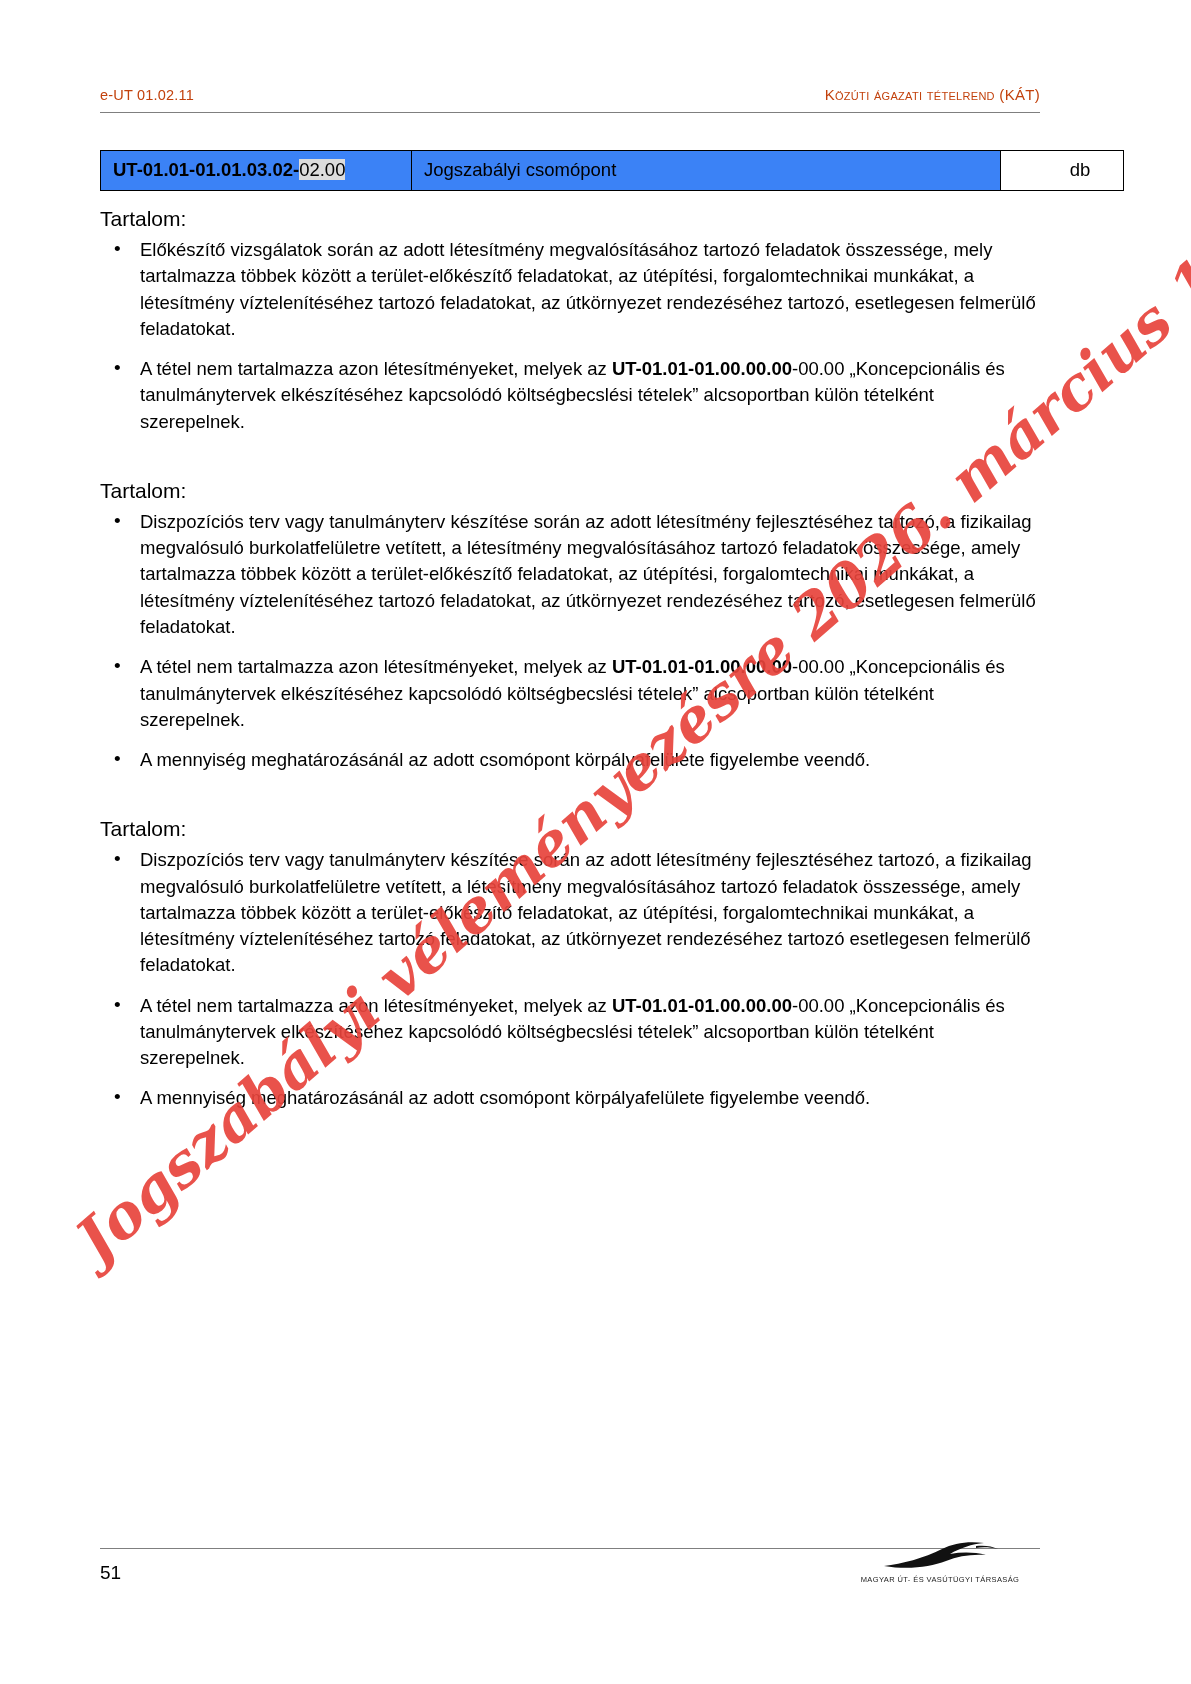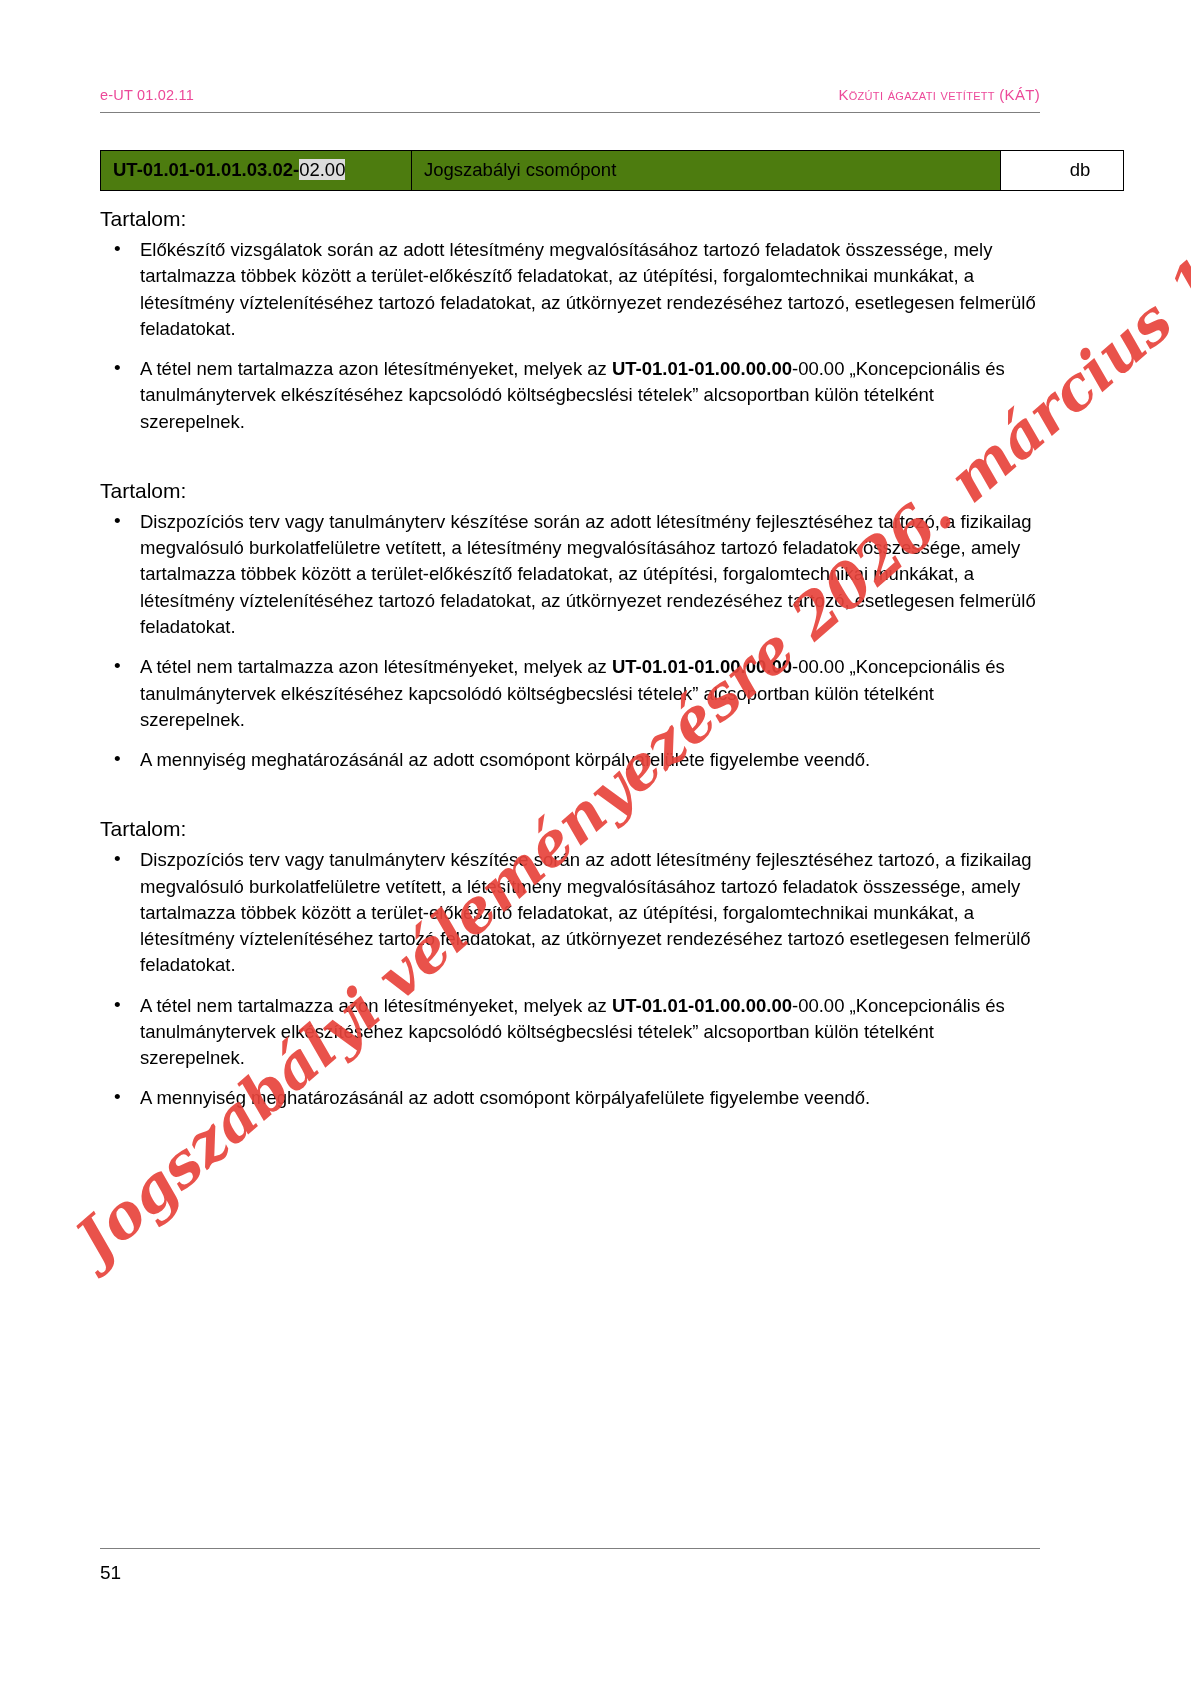--- a/index.html
+++ b/index.html
@@ -31,21 +31,21 @@
   .page-header {
     position: absolute;
     left: 0;
     top: 86px;
     width: 940px;
     display: flex;
     justify-content: space-between;
     align-items: flex-end;
     font-size: 14.5px;
     letter-spacing: 0.2px;
-    color: #ec4899;
+    color: #c2410c;
   }
   .page-header .right {
     font-variant: small-caps;
     font-size: 15px;
     letter-spacing: 0.3px;
   }
   .header-rule {
     position: absolute;
     left: 0;
     top: 112px;
@@ -81,21 +81,21 @@
     font-size: 18px;
   }
   td.code-cell .bold { font-weight: bold; }
   td.name-cell { width: 566px; }
   td.unit-cell {
     width: 66px;
     text-align: center;
     white-space: nowrap;
   }
   .hl { background: #dcdcdc; }
-  .tinted td { background: #4d7c0f; }
+  .tinted td { background: #3b82f6; }
   .tinted td.unit-cell { background: #ffffff; padding-left: 46px; }
 
   .tartalom {
     margin: 16px 0 6px 0;
     font-size: 21px;
   }
 
   ul.bullets {
     list-style: none;
     margin: 0;
@@ -178,21 +178,21 @@
 </style>
 </head>
 <body>
 
 <div class="page">
 
   <div class="content">
 
     <div class="page-header">
       <div class="left">e-UT 01.02.11</div>
-      <div class="right">Közúti ágazati vetített (KÁT)</div>
+      <div class="right">Közúti ágazati tételrend (KÁT)</div>
     </div>
     <div class="header-rule"></div>
 
     <div class="blocks">
 
       <div class="item-block">
         <table class="item-head tinted">
           <tbody>
               <tr>
             <td class="code-cell"><span class="bold">UT-01.01-01.01.03.02-</span><span class="hl">02.00</span></td>
@@ -223,20 +223,27 @@
           <li><span>Diszpozíciós terv vagy tanulmányterv készítése során az adott létesítmény fejlesztéséhez tartozó, a fizikailag megvalósuló burkolatfelületre vetített, a létesítmény megvalósításához tartozó feladatok összessége, amely tartalmazza többek között a terület-előkészítő feladatokat, az útépítési, forgalomtechnikai munkákat, a létesítmény víztelenítéséhez tartozó feladatokat, az útkörnyezet rendezéséhez tartozó esetlegesen felmerülő feladatokat.</span></li>
           <li><span>A tétel nem tartalmazza azon létesítményeket, melyek az </span><span class="b">UT-01.01-01.00.00.00</span><span>-00.00 „Koncepcionális és tanulmánytervek elkészítéséhez kapcsolódó költségbecslési tételek” alcsoportban külön tételként szerepelnek.</span></li>
           <li><span>A mennyiség meghatározásánál az adott csomópont körpályafelülete figyelembe veendő.</span></li>
         </ul>
       </div>
 
     </div>
 
     <div class="footer-rule"></div>
     <div class="page-number">51</div>
+    <div class="logo">
+      <svg width="120" height="34" viewBox="0 0 120 34" aria-hidden="true">
+        <path d="M4 26 C22 24 44 18 62 9 C74 3 88 1 104 3 C92 4 80 8 70 14 C82 12 94 12 106 15 C92 14 78 16 66 21 C50 27 28 30 4 26 Z" fill="#111111"></path>
+        <path d="M96 6 C104 5 112 6 118 9 C110 7 102 7 96 8 Z" fill="#111111"></path>
+      </svg>
+      <div class="logo-text">MAGYAR ÚT- ÉS VASÚTÜGYI TÁRSASÁG</div>
+    </div>
 
   </div>
 
   <div class="watermark">
     <div class="wm-text wm-line1">Jogszabályi véleményezésre 2026. március 13.</div>
   </div>
 
 </div>
 
 </body></html>

